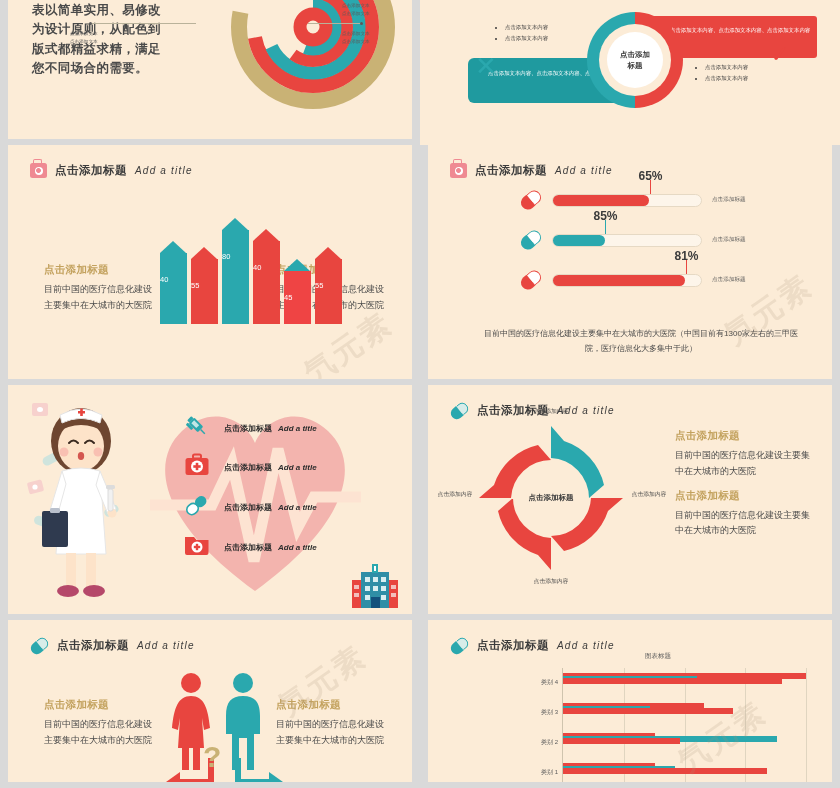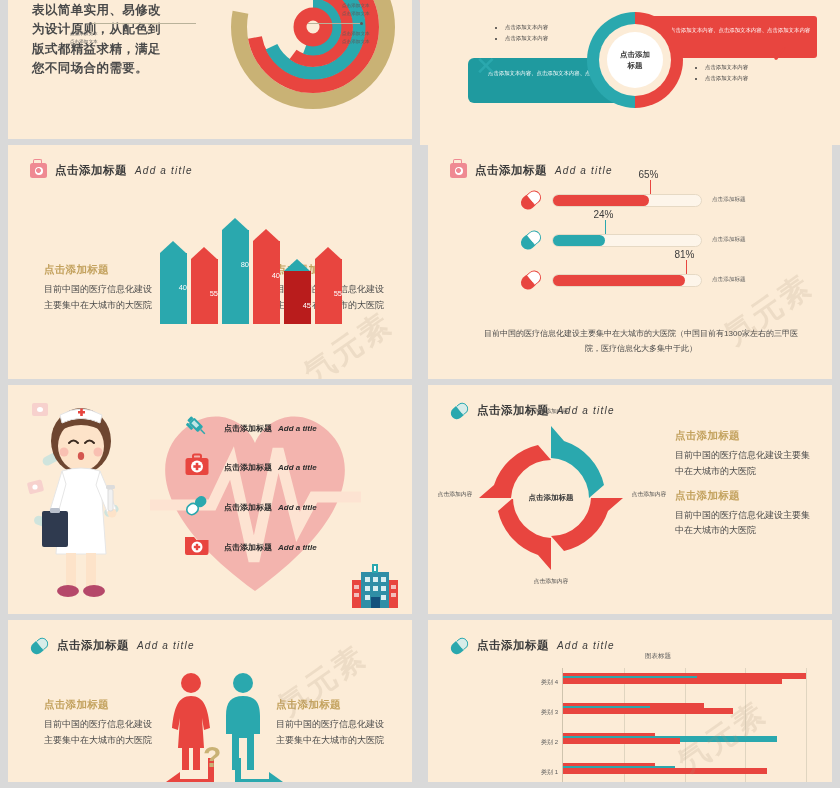--- a/index.html
+++ b/index.html
@@ -71,29 +71,29 @@
   .s2-bul li { margin-left:10px; }
   .s2-x { position:absolute; left:55px; top:53px; font-size:26px; color:#2aa8ae; font-weight:bold; line-height:1;}
   .s2-chk { position:absolute; left:350px; top:42px; font-size:24px; color:#e8453f; font-weight:bold; line-height:1;}
 
   
   .bars { position:absolute; left:152px; bottom:55px; display:flex; align-items:flex-end; gap:4px; height:135px; }
   .bar { width:27px; position:relative; display:flex; justify-content:center; }
   .bar .body { width:100%; position:relative; }
   .bar .tip { position:absolute; top:-12px; left:0; width:0; height:0; border-left:13.5px solid transparent;
               border-right:13.5px solid transparent; }
-  .bar .v { position:absolute; top:30px; left:0; right:0; text-align:right; font-size:7.5px; color:#fff; }
+  .bar .v { position:absolute; top:22px; left:0; right:0; text-align:left; font-size:7.5px; color:#fff; }
   .s3-l { position:absolute; left:36px; top:118px; width:112px; }
   .s3-r { position:absolute; right:24px; top:118px; width:112px; }
 
   
   .pg-row { position:absolute; display:flex; align-items:center; gap:10px; left:92px; }
   .pg-track { width:150px; height:13px; border-radius:7px; background:#fdf5ea; border:1px solid #e6d9c4; position:relative; }
   .pg-fill { position:absolute; left:0; top:0; bottom:0; border-radius:7px; }
-  .pg-cap { position:absolute; font-size:10px; color:#3b3b3b; font-weight:normal; }
+  .pg-cap { position:absolute; font-size:12px; color:#3b3b3b; font-weight:bold; }
   .pg-stem { position:absolute; width:1.4px; }
   .pg-lab { font-size:5.6px; color:#5a5a5a; white-space:nowrap; }
   .pill { width:22px; height:14px; position:relative; transform:rotate(-40deg); flex:0 0 auto; }
   .pill span { position:absolute; top:0; width:11px; height:14px; }
   .s4-foot { position:absolute; left:56px; right:34px; bottom:22px; font-size:8px; color:#4a4a4a; line-height:1.95; text-align:center;}
 
   
   .heart { position:absolute; left:140px; top:8px; width:215px; height:205px; }
   .hrow { position:absolute; display:flex; align-items:center; gap:14px; left:176px; }
   .hrow .lab-cn { font-size:8px; font-weight:bold; color:#2d2d2d; }
@@ -233,21 +233,21 @@
               <div class="v">80</div>
             </div>
           </div>
           <div class="bar">
             <div class="body" style="height: 82.6px; background: rgb(232, 69, 63);">
               <div class="tip" style="border-bottom: 12px solid rgb(232, 69, 63);"></div>
               <div class="v">40</div>
             </div>
           </div>
           <div class="bar">
-            <div class="body" style="height: 53.1px; background: #b91c1c;">
+            <div class="body" style="height: 53.1px; background: #ef4444;">
               <div class="tip" style="border-bottom: 12px solid rgb(42, 168, 174);"></div>
               <div class="v">45</div>
             </div>
           </div>
           <div class="bar">
             <div class="body" style="height: 64.9px; background: rgb(232, 69, 63);">
               <div class="tip" style="border-bottom: 12px solid rgb(232, 69, 63);"></div>
               <div class="v">55</div>
             </div>
           </div>
@@ -282,21 +282,21 @@
           <div class="pg-row" style="top: 88px;">
             <div class="pill">
               <span style="left: 0px; border-radius: 7px 0px 0px 7px; background: rgb(42, 168, 174);"></span>
               <span style="left: 11px; border-radius: 0px 7px 7px 0px; background: rgb(255, 255, 255); border-top: 1px solid rgb(42, 168, 174); border-right: 1px solid rgb(42, 168, 174); border-bottom: 1px solid rgb(42, 168, 174); border-image: initial; border-left: none;"></span>
             </div>
             <div class="pg-track">
               <div class="pg-fill" style="width: 35%; background: rgb(42, 168, 174);"></div>
             </div>
             <div class="pg-lab">点击添加标题</div>
           </div>
-          <div class="pg-cap" style="left: 165.5px; top: 64px;">24%</div>
+          <div class="pg-cap" style="left: 165.5px; top: 64px;">85%</div>
           <div class="pg-stem" style="left: 176.5px; top: 75px; height: 14px; background: rgb(42, 168, 174);"></div>
           <div class="pg-row" style="top: 128px;">
             <div class="pill">
               <span style="left: 0px; border-radius: 7px 0px 0px 7px; background: rgb(232, 69, 63);"></span>
               <span style="left: 11px; border-radius: 0px 7px 7px 0px; background: rgb(255, 255, 255); border-top: 1px solid rgb(232, 69, 63); border-right: 1px solid rgb(232, 69, 63); border-bottom: 1px solid rgb(232, 69, 63); border-image: initial; border-left: none;"></span>
             </div>
             <div class="pg-track">
               <div class="pg-fill" style="width: 89%; background: rgb(232, 69, 63);"></div>
             </div>
             <div class="pg-lab">点击添加标题</div>

